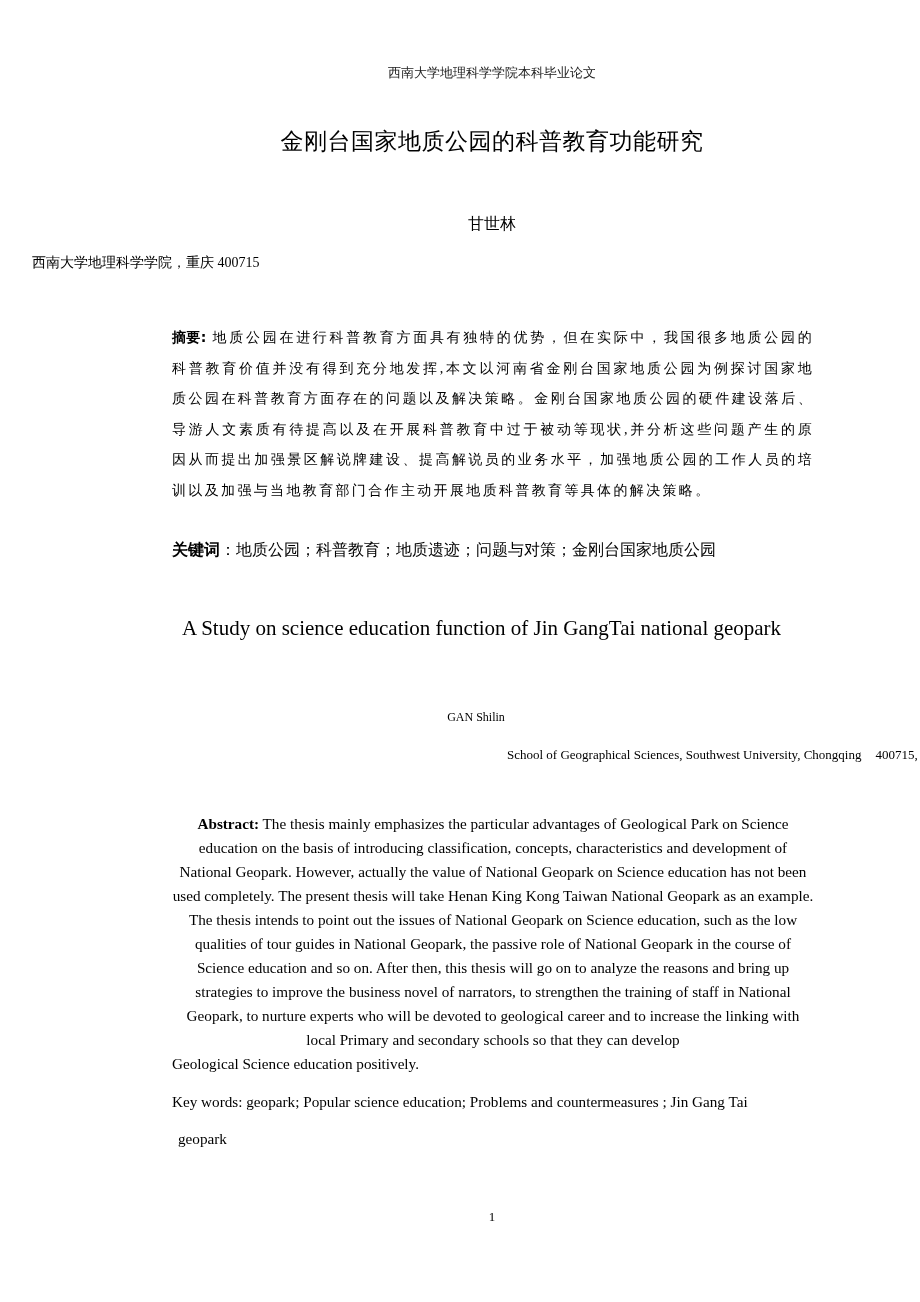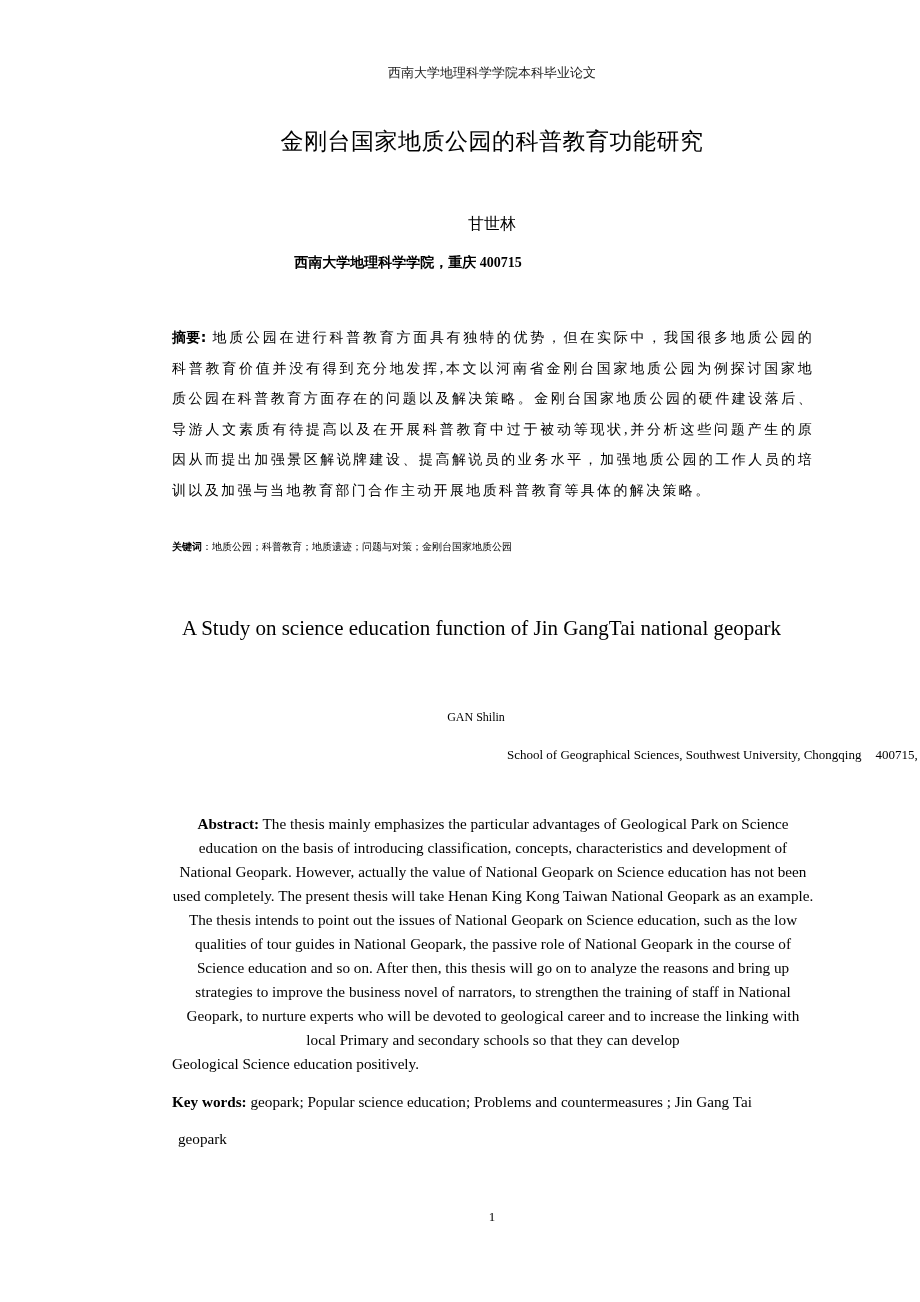--- a/index.html
+++ b/index.html
@@ -38,35 +38,34 @@
       font-weight: normal;
       letter-spacing: 0.5px;
     }
     .cn-author {
       top: 214px; left: 0; width: 920px;
       text-align: center;
       font-size: 16px;
     }
     .cn-affil {
       top: 254px; left: 0; width: 752px;
-      text-align: center;
+      text-align: left;
       font-size: 14px;
-      font-weight: bold;
     }
     .cn-abstract {
       top: 322px; left: 140px; width: 642px;
       font-size: 14px;
       line-height: 30.5px;
       letter-spacing: 2.35px;
       text-align: justify;
     }
     .cn-abstract .lbl { font-weight: bold; letter-spacing: 0; }
     .cn-keywords {
       top: 540px; left: 140px; width: 642px;
-      font-size: 10px;
+      font-size: 16px;
     }
     .cn-keywords .lbl { font-weight: bold; }
 
     .en-title {
       top: 616px; left: 0; width: 899px;
       text-align: center;
       font-size: 21px;
     }
     .en-author {
       top: 710px; left: 0; width: 888px;
@@ -85,21 +84,21 @@
       line-height: 24px;
       text-align: center;
     }
     .en-abstract .lbl { font-weight: bold; }
     .en-abstract .last { display: block; text-align: left; }
     .en-keywords {
       top: 1083px; left: 140px; width: 650px;
       font-size: 15.2px;
       line-height: 37px;
     }
-    .en-keywords .lbl { font-weight: bold; text-align: right; }
+    .en-keywords .lbl { font-weight: normal; text-align: right; }
     .en-keywords .cont { display: block; padding-left: 6px; }
     .page-number {
       top: 1209px; left: 0; width: 920px;
       text-align: center;
       font-size: 13px;
     }
   </style>
 </head>
 <body>
 

